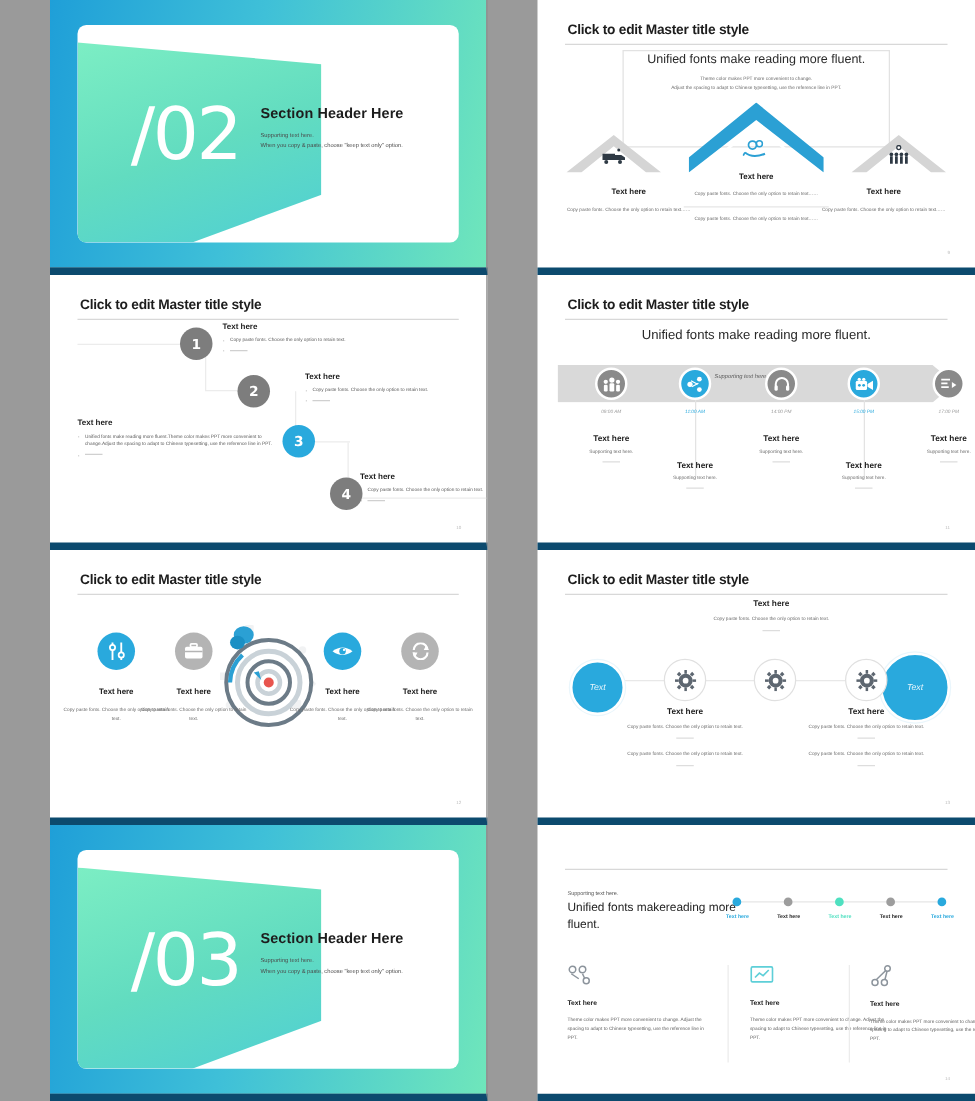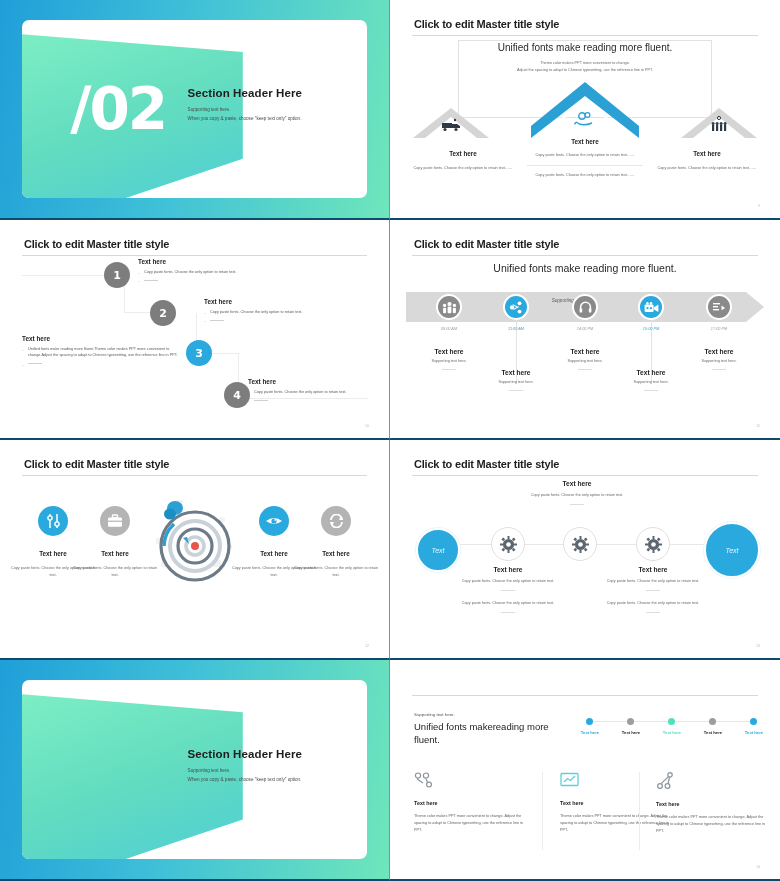--- a/index.html
+++ b/index.html
@@ -13,21 +13,22 @@
     display: grid;
     grid-template-columns: 390px 390px;
     grid-template-rows: 220px 220px 220px 221px;
     width: 780px; height: 881px;
   }
   .slide {
     position: relative;
     background: #ffffff;
     overflow: hidden;
     border-right: 1px solid #8c8c8c;
-    border-bottom: 2px solid #0c4a6e;
+    border-bottom: 6px solid #0c4a6e;
+    margin-left: 40px;
   }
   .slide:nth-child(2n) { border-right: none; }
   .slide:nth-child(n+7) { }
 
   
   .section-slide {
     background: linear-gradient(100deg, #1f9fd8 0%, #3fc0d8 45%, #6fe6bb 100%);
     padding: 14px 16px;
   }
   .section-card {
@@ -43,21 +44,21 @@
     width: 64%; height: 100%;
     background: linear-gradient(160deg, #7ff0c4 0%, #62dcc0 55%, #4fcfd4 100%);
     clip-path: polygon(0% 8%, 100% 18%, 100% 78%, 47% 100%, 0% 100%);
     border-bottom-left-radius: 6px;
   }
   .section-num {
     position: absolute;
     left: 14%; top: 50%;
     transform: translateY(-50%);
     font-size: 58px;
-    font-weight: 700;
+    font-weight: 400;
     color: #ffffff;
     letter-spacing: -2px;
     font-family: "DejaVu Sans", sans-serif;
   }
   .section-text {
     position: absolute;
     left: 48%; top: 48%;
     transform: translateY(-50%);
     width: 48%;
   }
@@ -619,20 +620,21 @@
     <div class="s6-txt" style="left:208px;top:160px">
       <div class="microtext">Copy paste fonts. Choose the only option to retain text.</div>
       <div style="width:14px;height:1px;background:#ddd;margin:5px auto 0"></div>
     </div>
     <div class="page-num">13</div>
   </div>
 
   <div class="slide section-slide">
     <div class="section-card">
       <div class="section-shape"></div>
+      <div class="section-num">/03</div>
       <div class="section-text">
         <h2>Section Header Here</h2>
         <p>Supporting text here.</p>
         <p>When you copy &amp; paste, choose "keep text only" option.</p>
       </div>
     </div>
   </div>
 
   <div class="slide content-slide">
     <div class="title-rule"></div>

